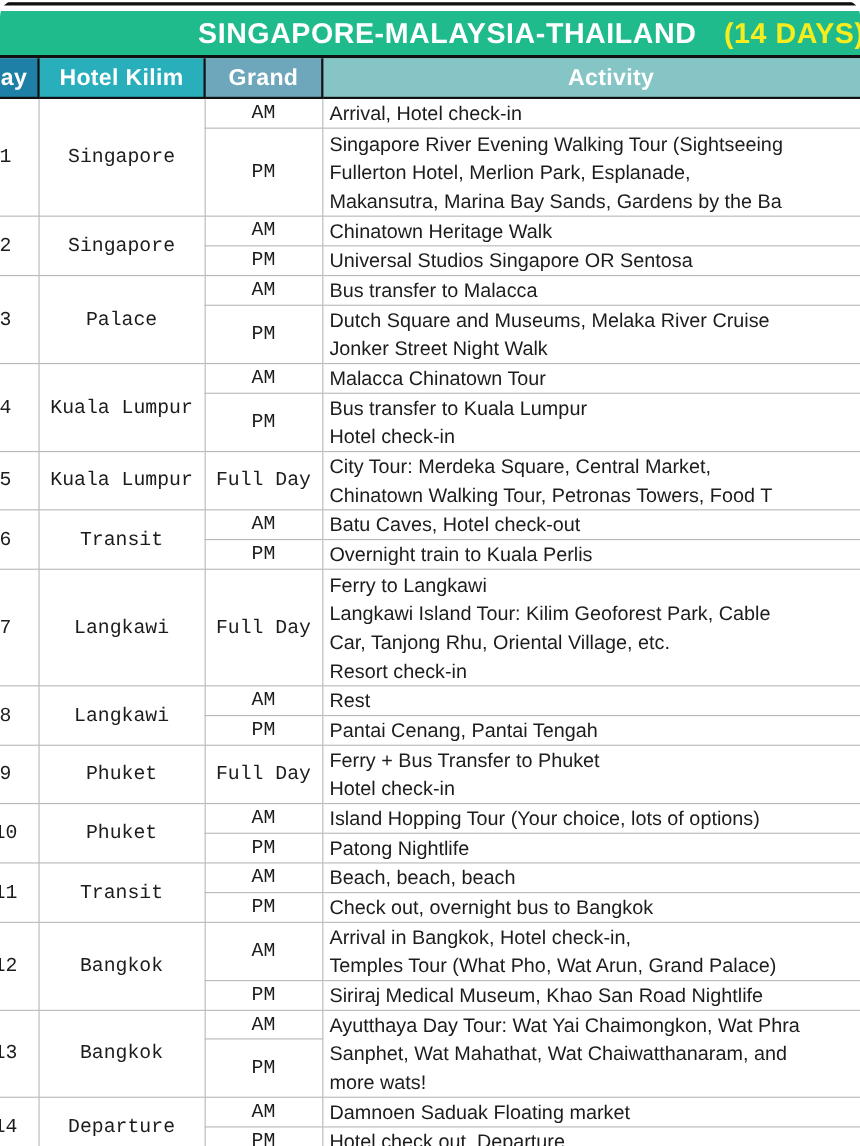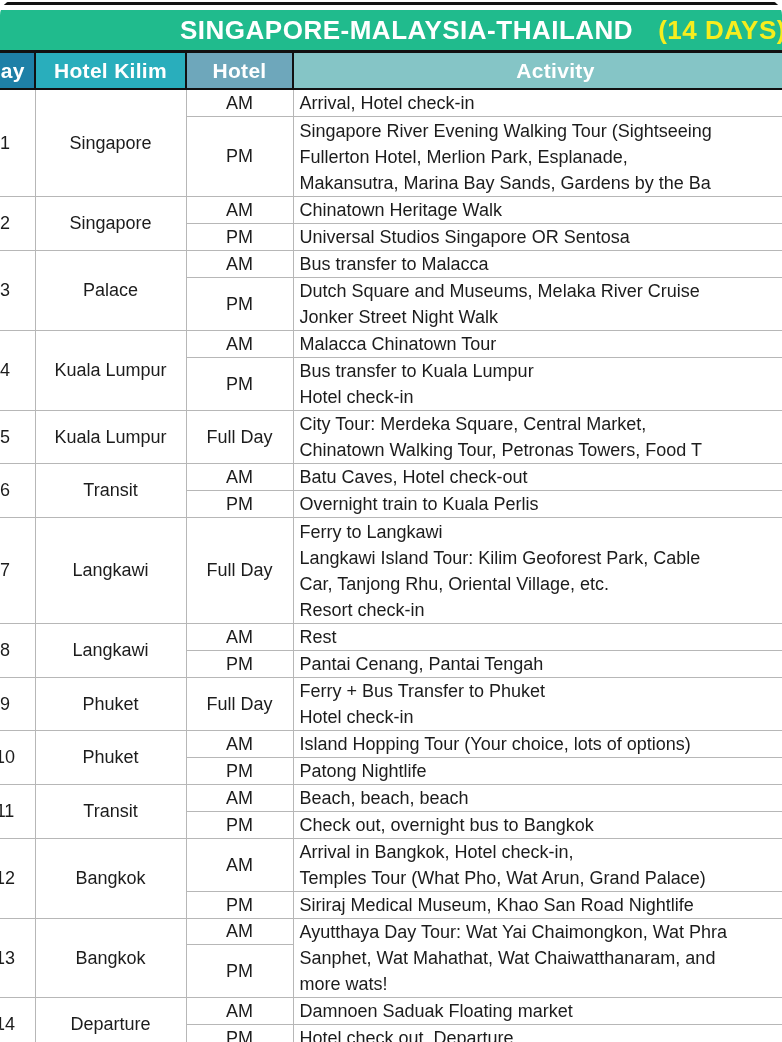--- a/index.html
+++ b/index.html
@@ -25,21 +25,21 @@
     color:var(--header-text); text-align:center; vertical-align:middle;
     border-left:2px solid var(--border-black); border-right:2px solid var(--border-black);
     border-top:0; border-bottom:2px solid var(--border-black); padding:0;
   }
   th.h-day{background:var(--day-header-bg);} th.h-hotel{background:var(--hotel-header-bg);}
   th.h-time{background:var(--time-header-bg);} th.h-act{background:var(--activity-header-bg);}
   td {
     border:1px solid var(--grid-gray); color:var(--body-text); font-size:18px;
     vertical-align:middle; padding:0; background:#fff;
   }
-  td.c { text-align:center; }
+  td.c { text-align:center;font-family:Liberation Mono, monospace; }
   td.act { text-align:left; padding:0 6px; }
   td.act .ln { white-space:nowrap; line-height:26px; }
   tr.h1{height:26px;} tr.h2{height:53px;} tr.h3{height:80px;} tr.h4{height:106px;}
 </style>
 </head>
 <body>
 
 <div class="screen">
   <div class="topline"></div>
   <div class="sheet">
@@ -51,21 +51,21 @@
       <colgroup>
           <col class="c-day">
           <col class="c-hotel">
           <col class="c-time">
           <col class="c-act">
         </colgroup>
       <thead>
         <tr>
           <th class="h-day">Day</th>
           <th class="h-hotel">Hotel Kilim</th>
-          <th class="h-time">Hotel</th>
+          <th class="h-time">Grand</th>
           <th class="h-act">Activity</th>
         </tr>
       </thead>
       <tbody>
           <tr class="h1">
             <td class="c" rowspan="2">1</td>
             <td class="c" rowspan="2">Singapore</td>
             <td class="c">AM</td>
             <td class="act">
               <div class="ln">Arrival, Hotel check-in</div>

